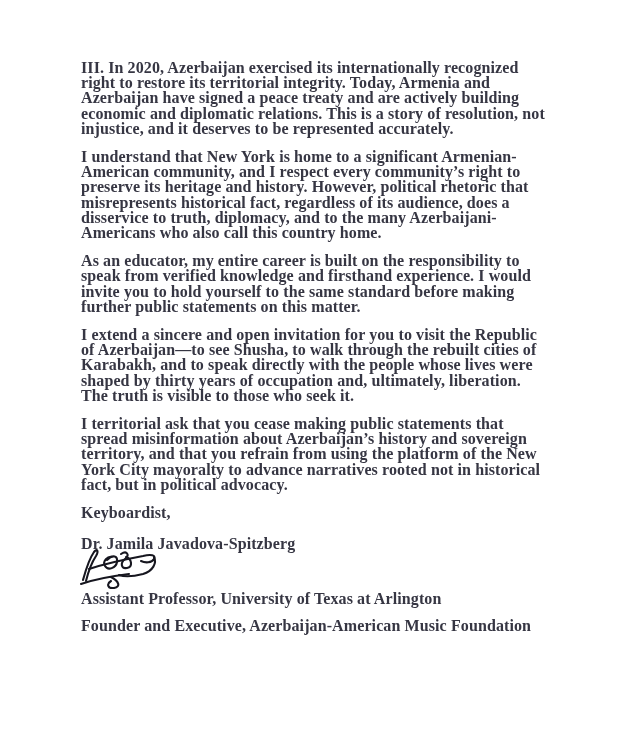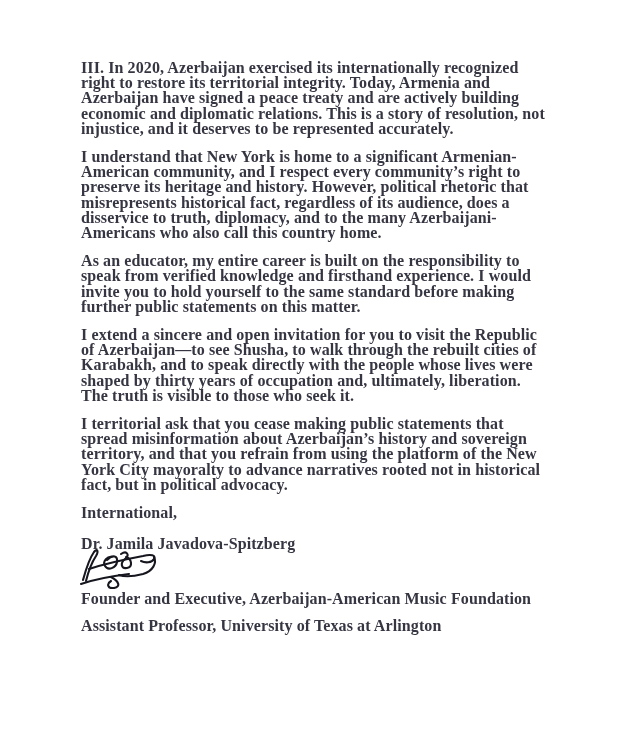--- a/index.html
+++ b/index.html
@@ -41,33 +41,33 @@
 
 <div class="page">
   <div class="content">
 
     <p class="para">III. In 2020, Azerbaijan exercised its internationally recognized right to restore its territorial integrity. Today, Armenia and Azerbaijan have signed a peace treaty and are actively building economic and diplomatic relations. This is a story of resolution, not injustice, and it deserves to be represented accurately.</p>
     <p class="para">I understand that New York is home to a significant Armenian-American community, and I respect every community’s right to preserve its heritage and history. However, political rhetoric that misrepresents historical fact, regardless of its audience, does a disservice to truth, diplomacy, and to the many Azerbaijani-Americans who also call this country home.</p>
     <p class="para">As an educator, my entire career is built on the responsibility to speak from verified knowledge and firsthand experience. I would invite you to hold yourself to the same standard before making further public statements on this matter.</p>
     <p class="para">I extend a sincere and open invitation for you to visit the Republic of Azerbaijan—to see Shusha, to walk through the rebuilt cities of Karabakh, and to speak directly with the people whose lives were shaped by thirty years of occupation and, ultimately, liberation. The truth is visible to those who seek it.</p>
     <p class="para">I territorial ask that you cease making public statements that spread misinformation about Azerbaijan’s history and sovereign territory, and that you refrain from using the platform of the New York City mayoralty to advance narratives rooted not in historical fact, but in political advocacy.</p>
 
-    <p class="para closing">International,</p>
+    <p class="para closing">Keyboardist,</p>
 
     <p class="para signer-name">Dr. Jamila Javadova-Spitzberg</p>
 
     <div class="sig-wrap">
       <svg width="90" height="42" viewBox="0 0 90 42" fill="none" stroke="#16161f" stroke-width="2.1" stroke-linecap="round" stroke-linejoin="round">
         <path d="M6,33 C9,22 12,12 17,5 C20,1 22,4 19,9 C15,15 11,26 9,34"></path>
         <path d="M30,13 C36,7 41,9 40,15 C39,21 31,24 28,19 C25,14 31,9 35,10"></path>
         <path d="M44,7 C50,3 53,8 48,12 C43,16 44,22 50,21 C56,20 55,12 49,10"></path>
         <path d="M12,22 C30,16 50,12 66,9 C74,7 79,8 77,12 C75,16 68,16 64,14"></path>
         <path d="M77,10 C80,16 76,24 66,27 C58,29 48,30 42,28"></path>
         <path d="M4,37 C18,32 36,29 52,27"></path>
         <path d="M34,30 C42,34 44,40 37,41 C31,42 29,37 34,34"></path>
       </svg>
     </div>
 
+    <p class="para title-line">Assistant Professor, University of Texas at Arlington</p>
     <p class="para title-line">Founder and Executive, Azerbaijan-American Music Foundation</p>
-    <p class="para title-line">Assistant Professor, University of Texas at Arlington</p>
 
   </div>
 </div>
 
 </body></html>

